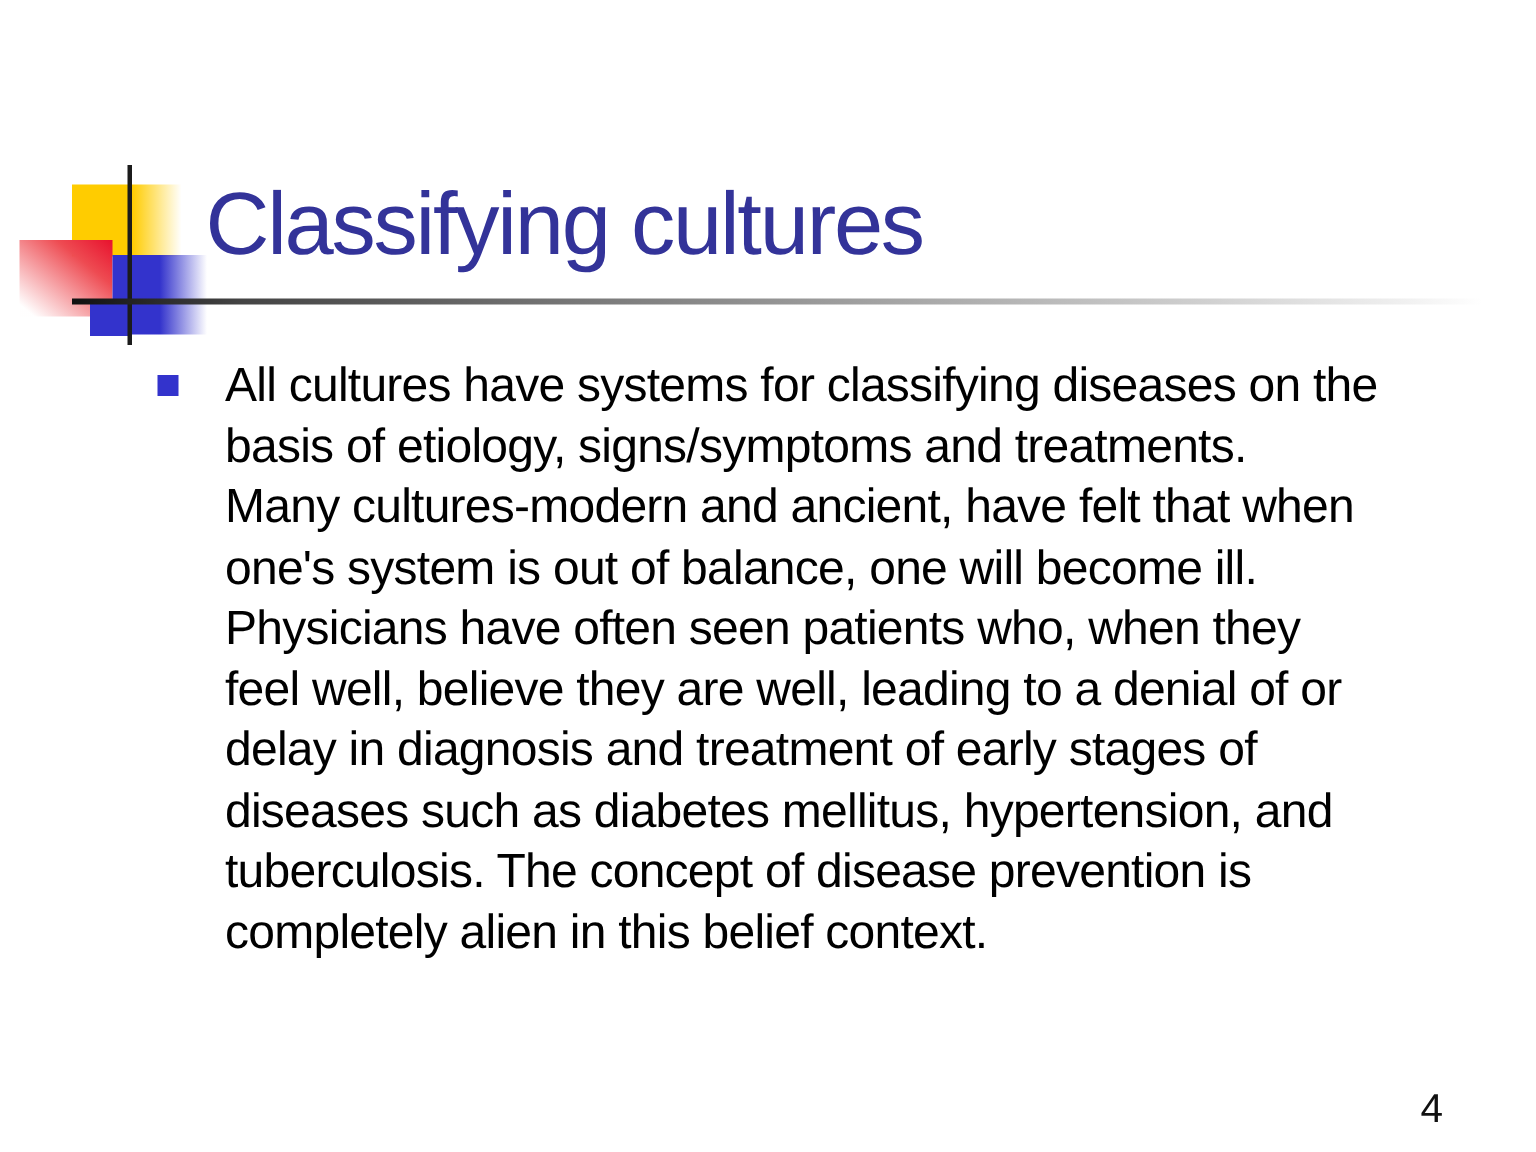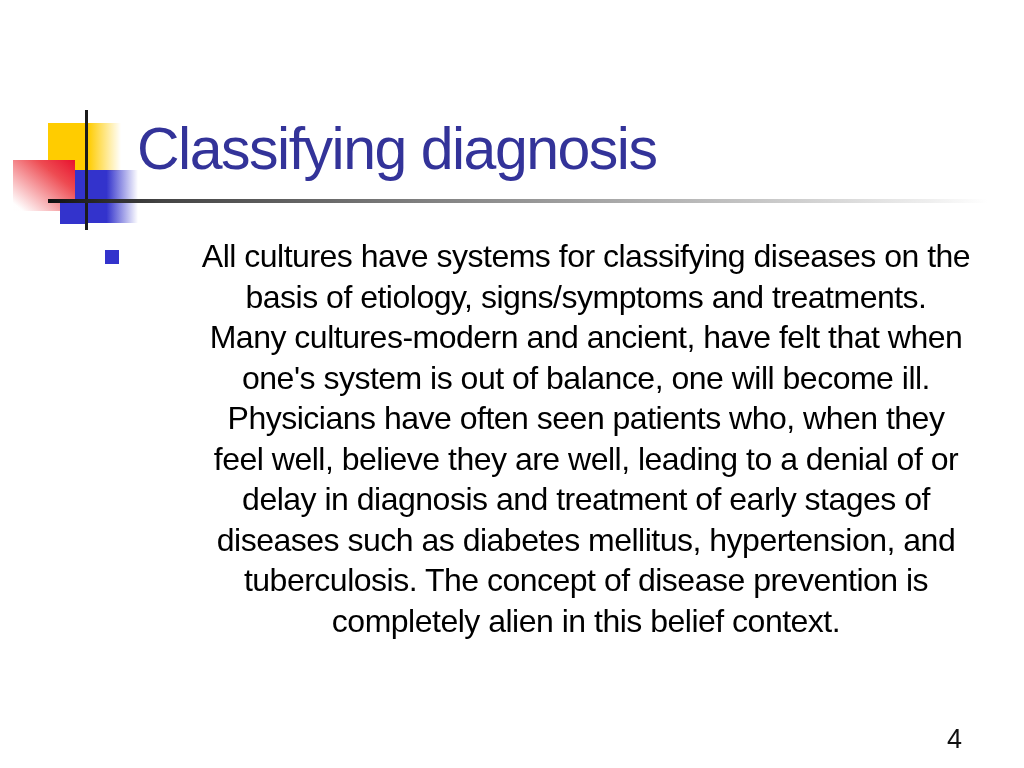--- a/index.html
+++ b/index.html
@@ -67,21 +67,20 @@
   .bodytext {
     position: absolute;
     left: 150px; top: 236px;
     width: 872px;
     margin: 0;
     font-size: 32px;
     line-height: 40.5px;
     letter-spacing: -0.5px;
     color: #000000;
     white-space: pre-line;
-    text-align: center;
   }
   
   .pagenum {
     position: absolute;
     left: 947px; top: 725px;
     font-size: 27px;
     line-height: 28px;
     color: #111111;
   }
 </style>
@@ -93,21 +92,21 @@
   <div>
     <div class="decor-sq sq-yellow"></div>
     <div class="decor-sq sq-red"></div>
     <div class="decor-sq sq-blue"></div>
     <div class="decor-sq sq-blue-small"></div>
     <div class="vline"></div>
   </div>
 
   <div class="hrule"></div>
 
-  <h1 class="title">Classifying diagnosis</h1>
+  <h1 class="title">Classifying cultures</h1>
 
   <span class="bullet"></span>
 
   <p class="bodytext">All cultures have systems for classifying diseases on the
 basis of etiology, signs/symptoms and treatments.
 Many cultures-modern and ancient, have felt that when
 one's system is out of balance, one will become ill.
 Physicians have often seen patients who, when they
 feel well, believe they are well, leading to a denial of or
 delay in diagnosis and treatment of early stages of

